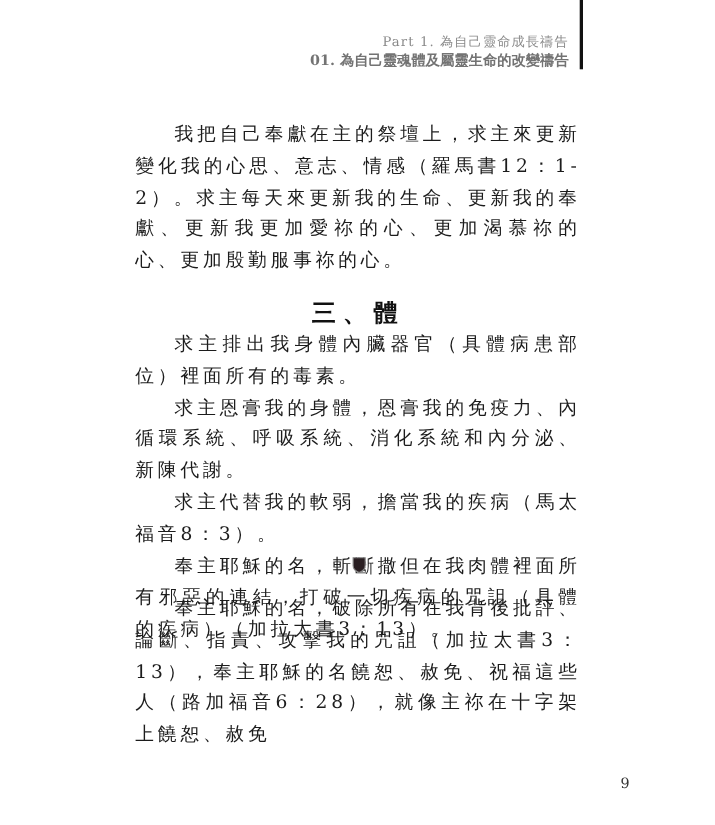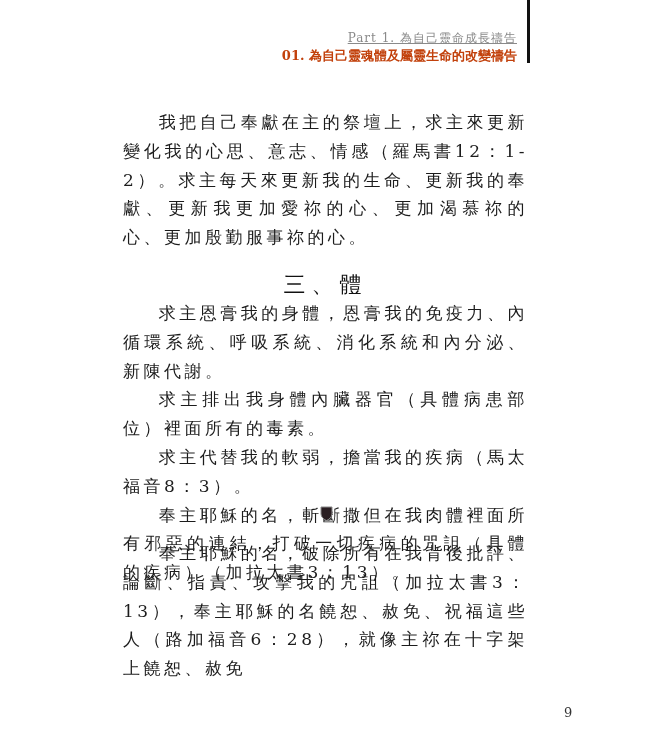--- a/index.html
+++ b/index.html
@@ -28,26 +28,25 @@
       right: 133px;
       top: 30px;
       text-align: right;
     }
     .header-part {
       font-size: 12px;
       line-height: 16px;
       color: #8a8a8a;
       letter-spacing: 1px;
       white-space: nowrap;
-      text-decoration: underline;
     }
     .header-chapter {
       font-size: 13px;
       line-height: 17px;
-      color: #c2410c;
+      color: #737373;
       font-weight: bold;
       white-space: nowrap;
       margin-top: 1px;
     }
     .body-text {
       position: absolute;
       left: 123px;
       width: 405px;
       font-size: 17px;
       line-height: 28.8px;
@@ -59,21 +58,21 @@
       margin: 0;
       text-indent: 2.1em;
     }
     .section-heading {
       position: absolute;
       left: 123px;
       width: 405px;
       top: 270px;
       text-align: center;
       font-size: 22px;
-      font-weight: normal;
+      font-weight: bold;
       letter-spacing: 6px;
       color: #111111;
     }
     .shield {
       position: absolute;
       left: 320px;
       top: 506px;
       width: 13px;
       height: 15px;
     }
@@ -95,22 +94,22 @@
   <div class="header-chapter">01. 為自己靈魂體及屬靈生命的改變禱告</div>
 </div>
 
 <div class="body-text" style="top: 108px;">
   <p>我把自己奉獻在主的祭壇上，求主來更新變化我的心思、意志、情感（羅馬書12：1-2）。求主每天來更新我的生命、更新我的奉獻、更新我更加愛祢的心、更加渴慕祢的心、更加殷勤服事祢的心。</p>
 </div>
 
 <div class="section-heading">三、體</div>
 
 <div class="body-text" style="top: 299px;">
+  <p>求主排出我身體內臟器官（具體病患部位）裡面所有的毒素。</p>
   <p>求主恩膏我的身體，恩膏我的免疫力、內循環系統、呼吸系統、消化系統和內分泌、新陳代謝。</p>
-  <p>求主排出我身體內臟器官（具體病患部位）裡面所有的毒素。</p>
   <p>求主代替我的軟弱，擔當我的疾病（馬太福音8：3）。</p>
   <p>奉主耶穌的名，斬斷撒但在我肉體裡面所有邪惡的連結，打破一切疾病的咒詛（具體的疾病）（加拉太書3：13）。</p>
 </div>
 
 <svg class="shield" viewBox="0 0 13 15" xmlns="http://www.w3.org/2000/svg">
   <path d="M1 1 L12 1 L12 8 C12 11 9 13.5 6.5 14.5 C4 13.5 1 11 1 8 Z" fill="#2a1f22" stroke="#8a8a8a" stroke-width="1"></path>
 </svg>
 
 <div class="body-text" style="top: 539px;">
   <p>奉主耶穌的名，破除所有在我背後批評、論斷、指責、攻擊我的咒詛（加拉太書3：13），奉主耶穌的名饒恕、赦免、祝福這些人（路加福音6：28），就像主祢在十字架上饒恕、赦免</p>

